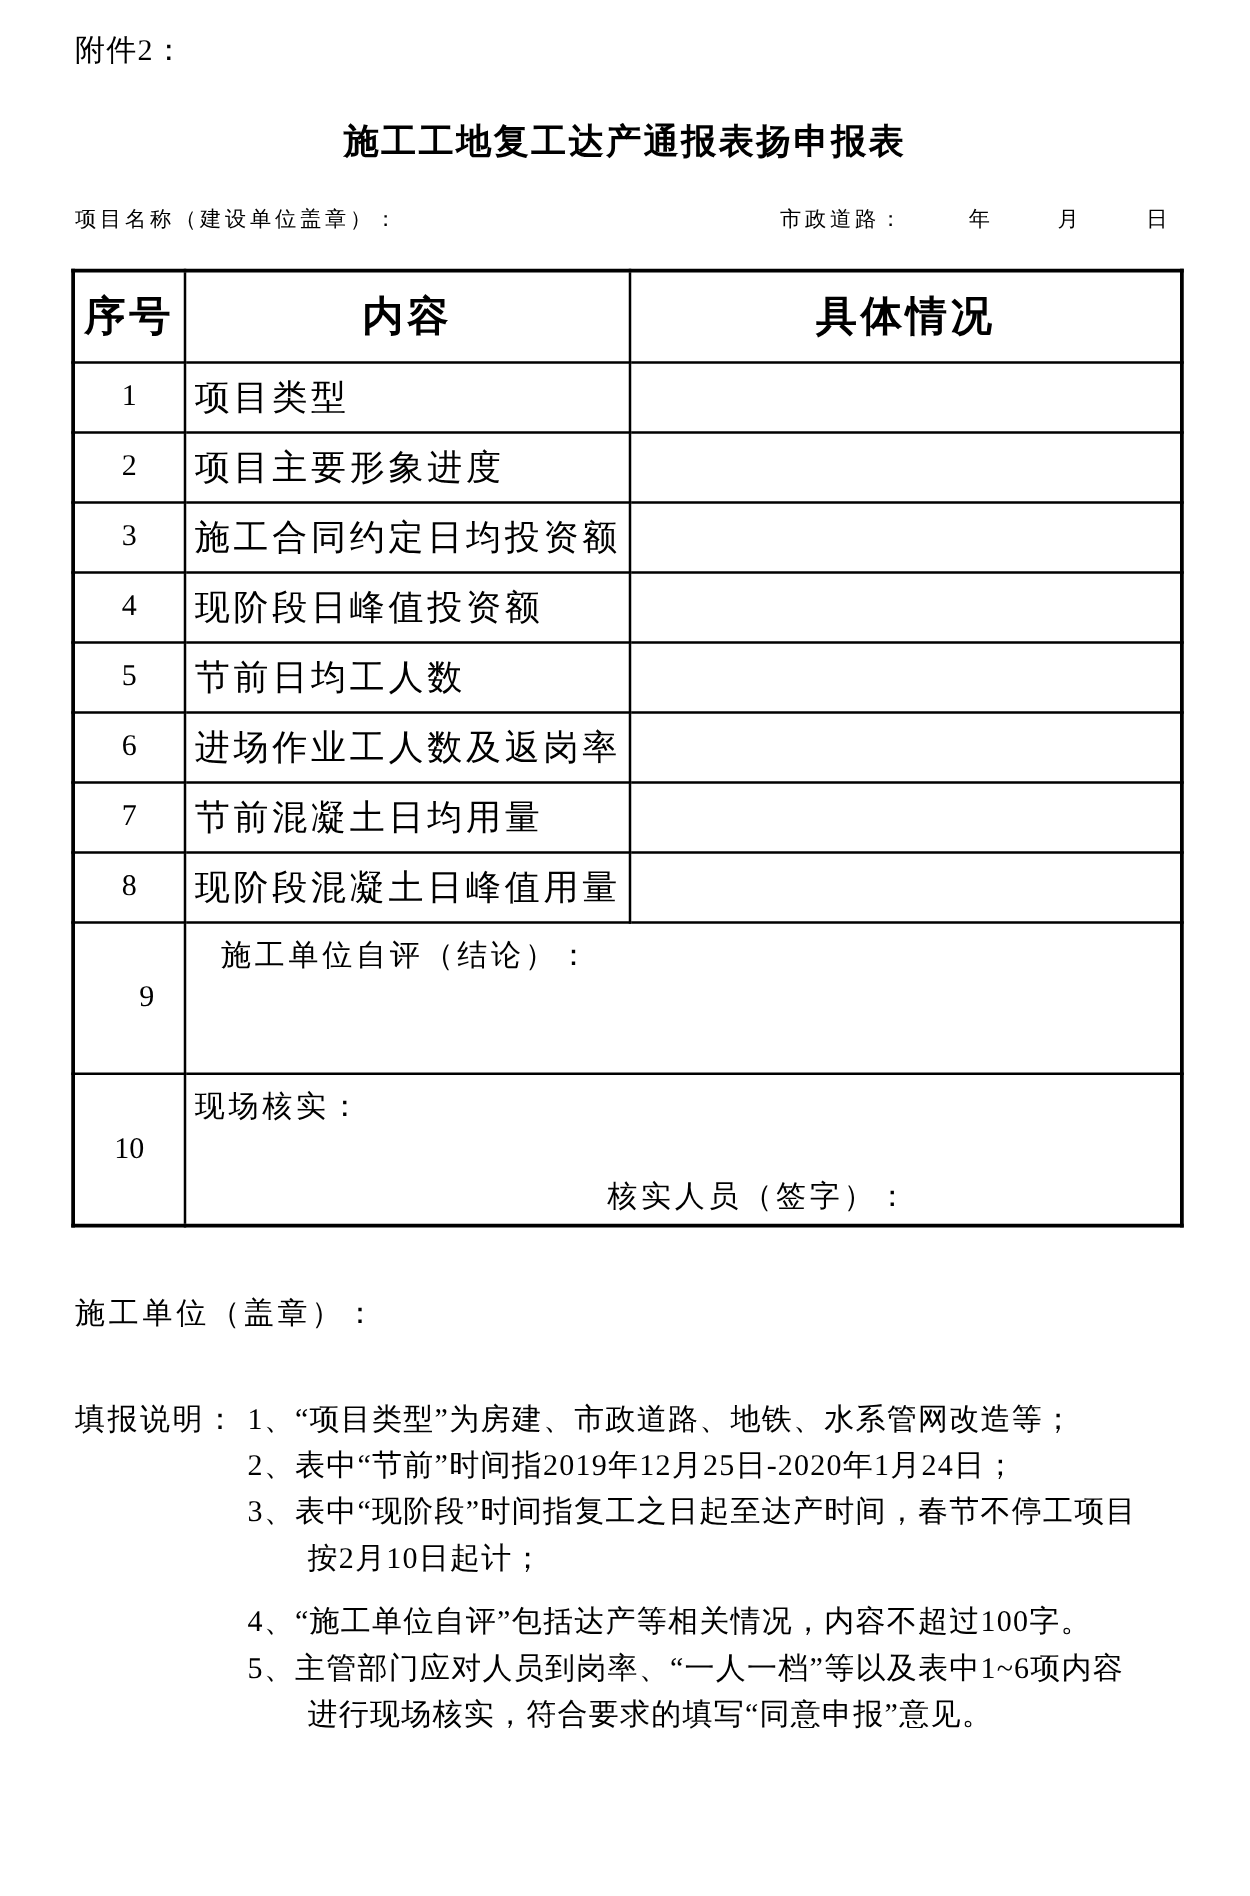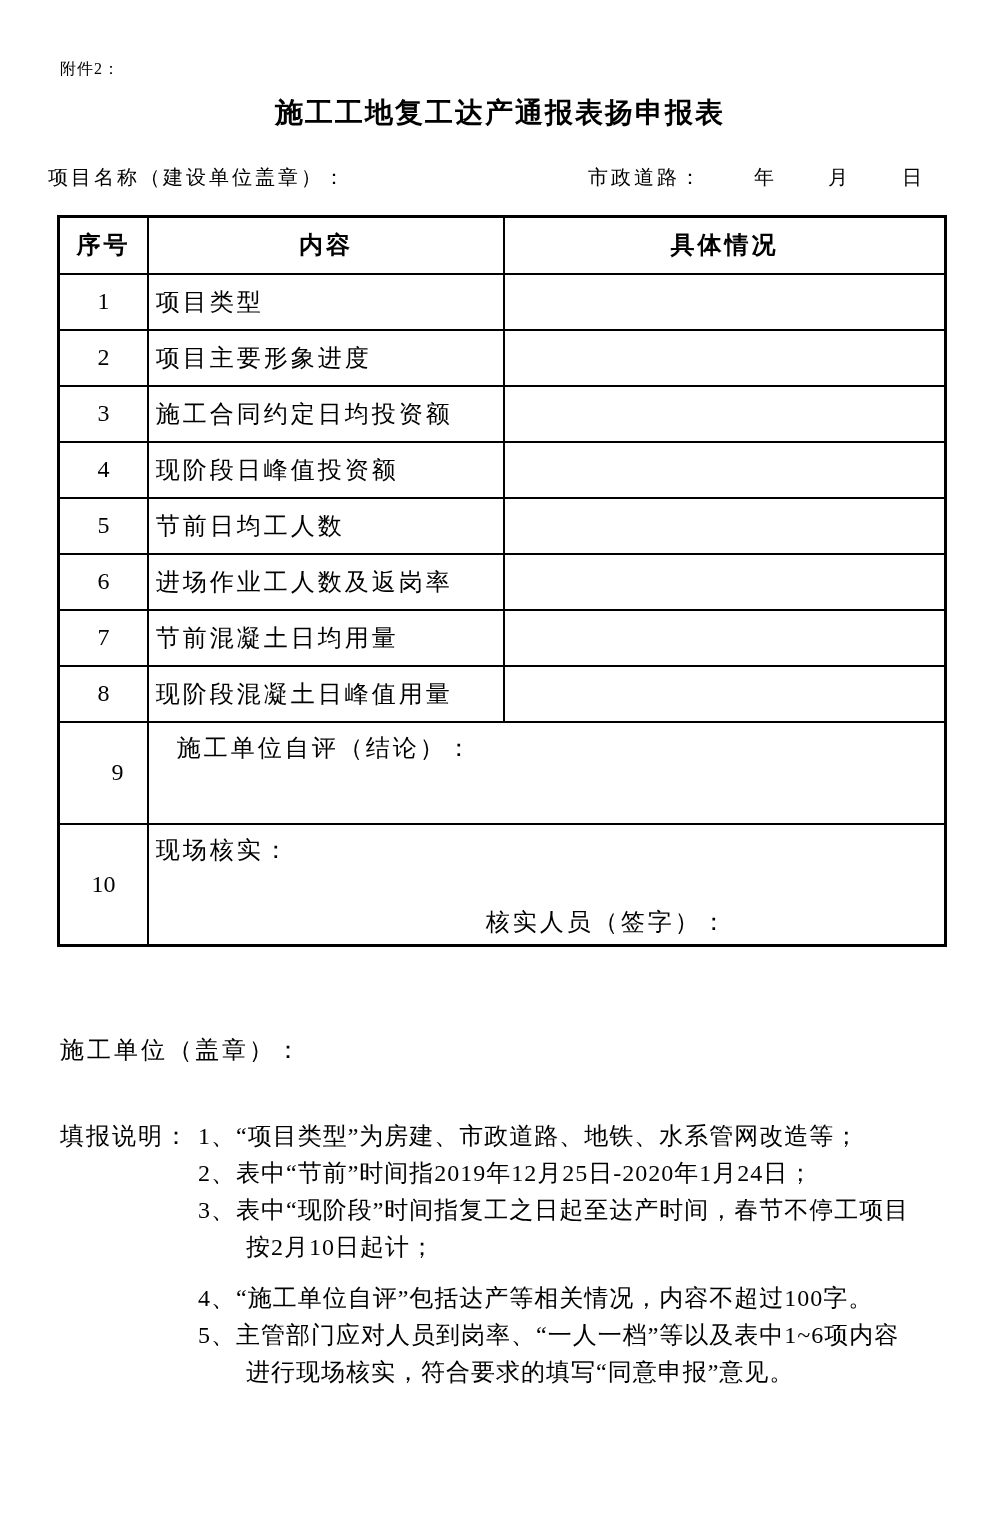--- a/index.html
+++ b/index.html
@@ -10,44 +10,43 @@
     height: 1517px;
     font-family: "Liberation Serif", "DejaVu Serif", serif;
     color: #000;
     overflow: hidden;
   }
 
   .attachment-label {
     position: absolute;
     left: 60px;
     top: 24px;
-    font-size: 16px;
+    font-size: 24px;
     letter-spacing: 1px;
-    margin-top: 35px;
   }
 
   .doc-title {
     position: absolute;
     top: 94px;
     left: 0;
     width: 100%;
     text-align: center;
     font-size: 28px;
     font-weight: bold;
     letter-spacing: 2px;
   }
 
   .meta-row {
     position: absolute;
     top: 164px;
-    left: 48px;
+    left: 60px;
     width: 877px;
     display: flex;
     justify-content: space-between;
-    font-size: 20px;
+    font-size: 17px;
     letter-spacing: 3px;
     white-space: nowrap;
   }
   .fill-time .unit { display: inline-block; margin-left: 51px; }
 
   .form-table-wrap {
     position: absolute;
     left: 57px;
     top: 215px;
     width: 890px;
@@ -60,43 +59,43 @@
   }
   .form-table th, .form-table td {
     border: 2px solid #000;
     font-weight: normal;
   }
   .col-no   { width: 89px; }
   .col-item { width: 355px; }
   .col-det  { width: 440px; }
 
   .form-table th {
-    height: 57px;
-    font-size: 24px;
+    height: 73px;
+    font-size: 33px;
     font-weight: bold;
     text-align: center;
     letter-spacing: 3px;
   }
   .form-table td.no-cell {
     height: 56px;
     text-align: center;
     font-size: 24px;
   }
   .form-table td.item-cell {
-    font-size: 24px;
+    font-size: 28px;
     padding-left: 7px;
     letter-spacing: 3px;
   }
   .form-table td.merged-cell {
     vertical-align: top;
     padding: 9px 8px 0 7px;
     font-size: 24px;
     letter-spacing: 3px;
   }
-  .form-table tr.tall-row-9  td { height: 102px; padding-left: 28px; }
+  .form-table tr.tall-row-9  td { height: 121px; padding-left: 28px; }
   .form-table tr.tall-row-10 td { height: 122px; }
   .verify-sign {
     margin-top: 40px;
     padding-left: 330px;
     letter-spacing: 3px;
   }
 
   .footer-line {
     position: absolute;
     top: 1034px;

